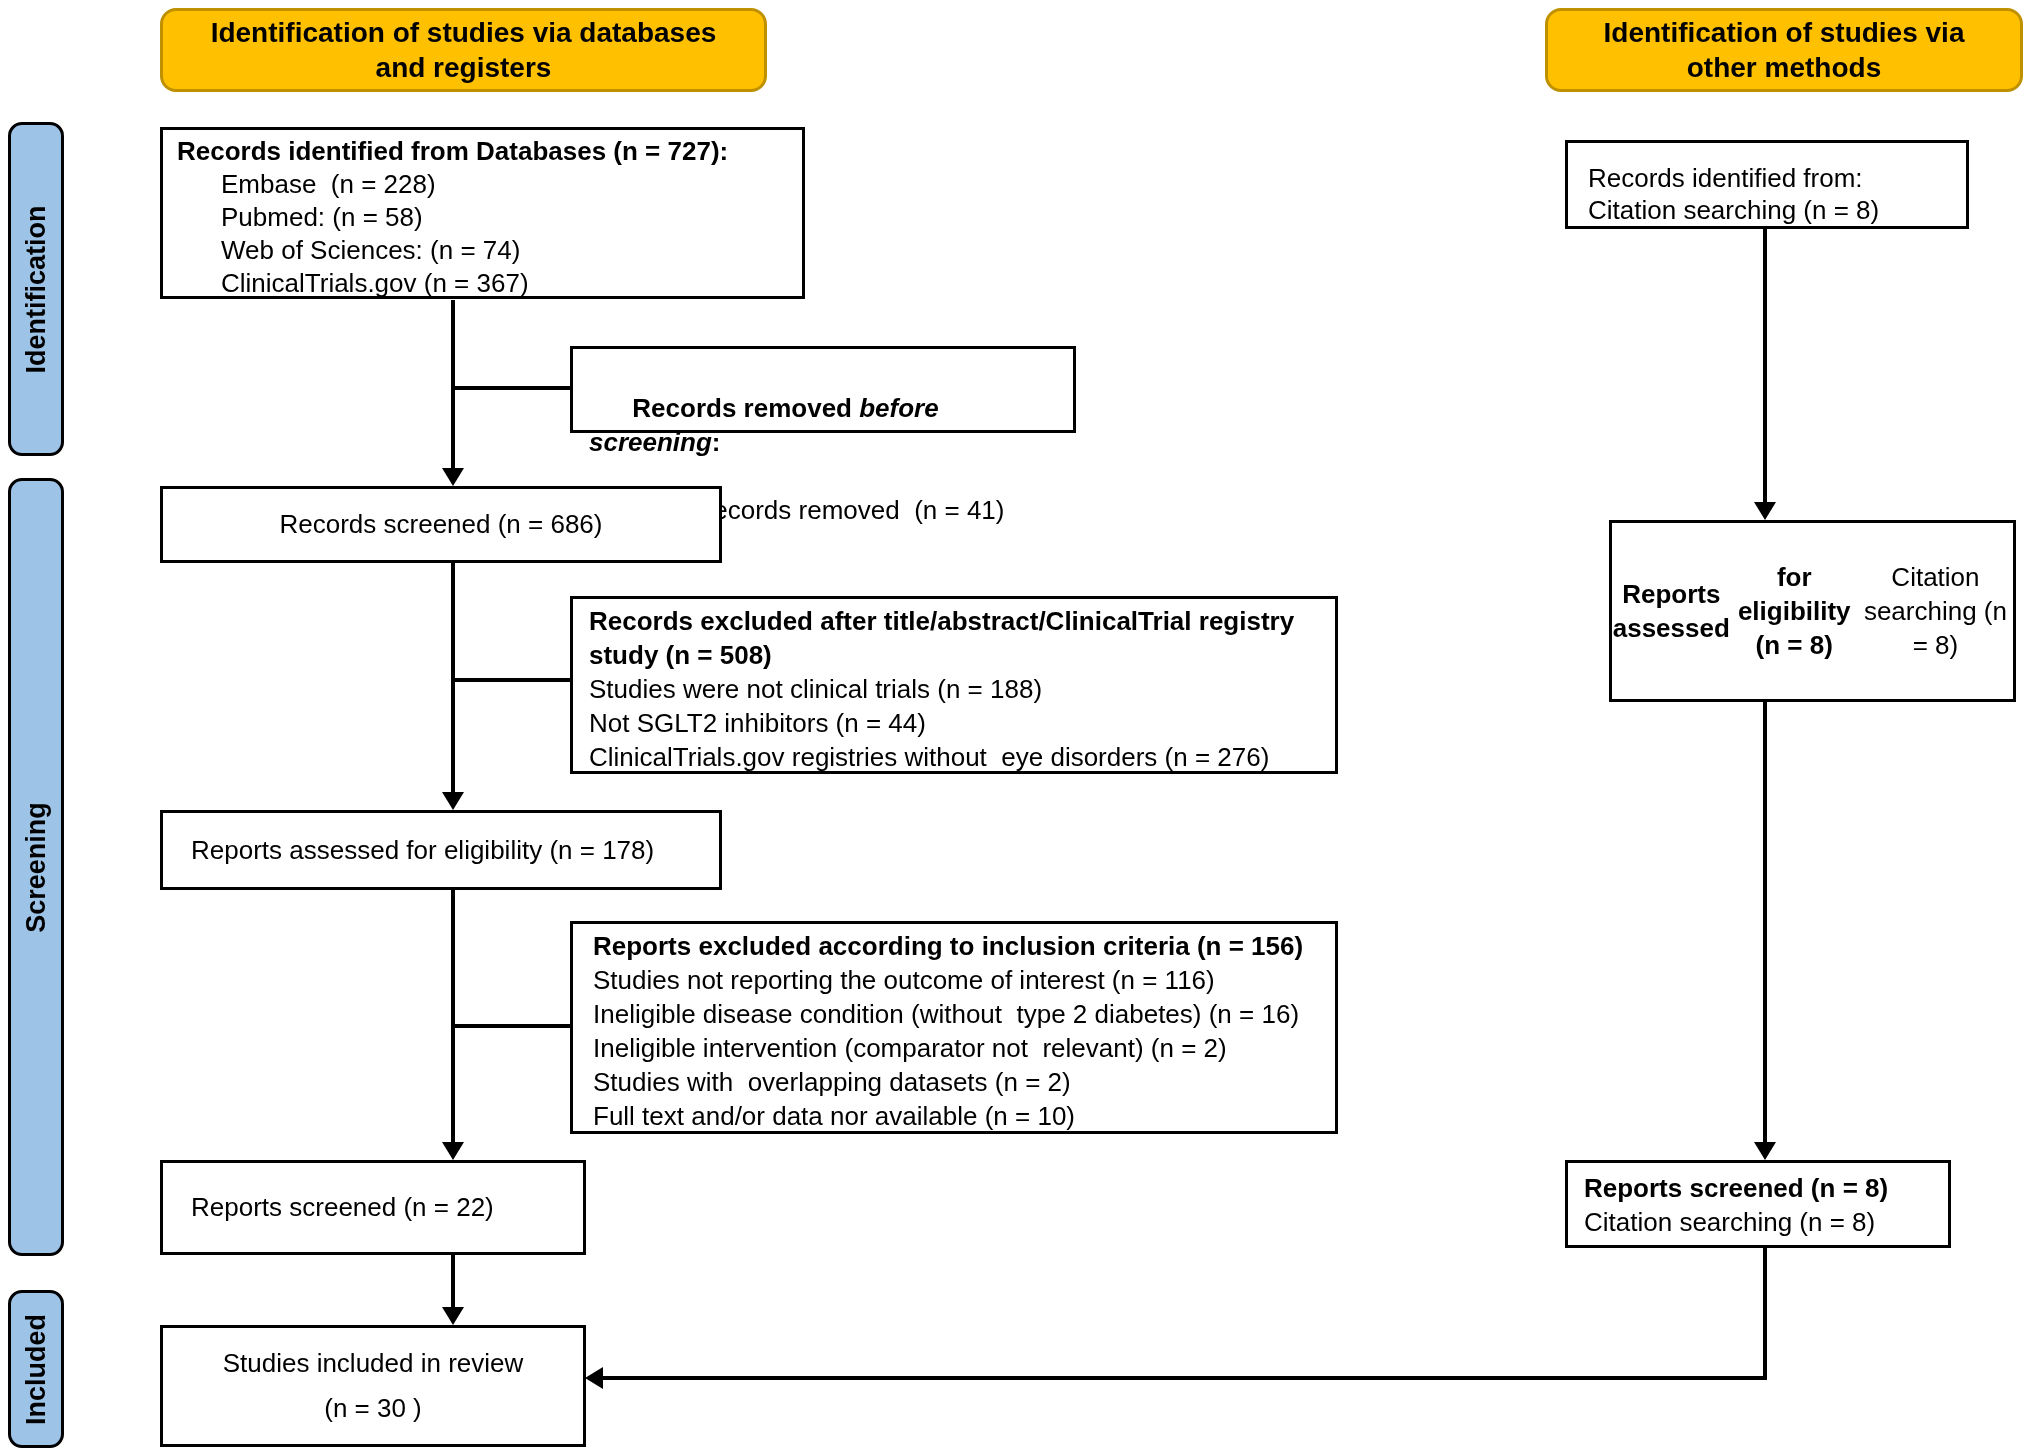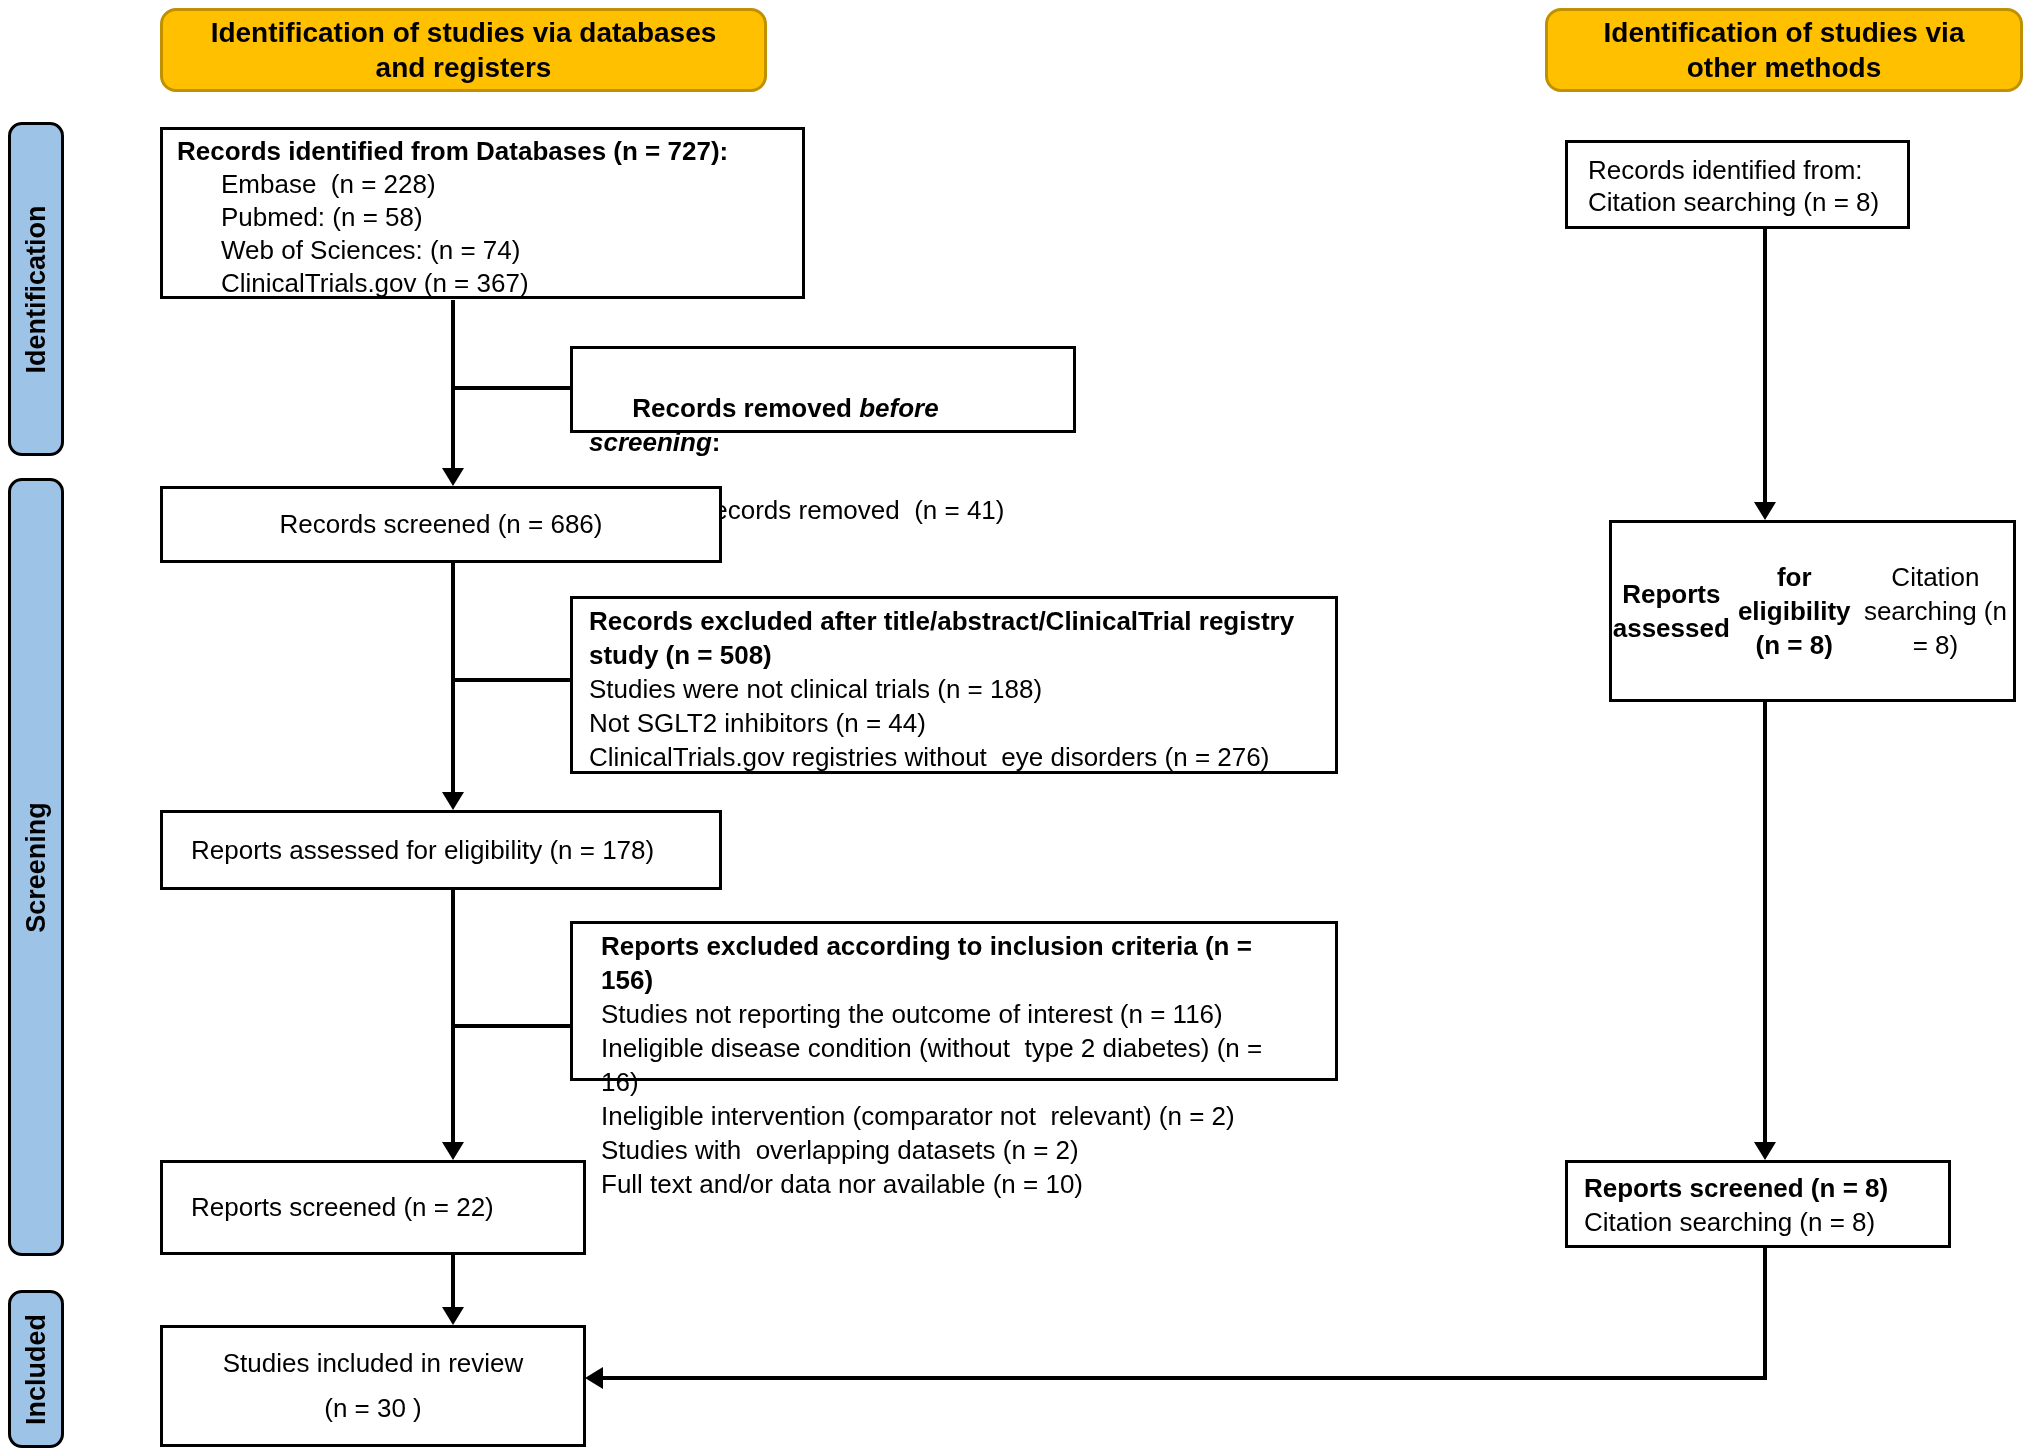--- a/index.html
+++ b/index.html
@@ -110,39 +110,39 @@
     <div class="line title">Records excluded after title/abstract/ClinicalTrial registry study (n = 508)</div>
     <div class="line">Studies were not clinical trials (n = 188)</div>
     <div class="line">Not SGLT2 inhibitors (n = 44)</div>
     <div class="line">ClinicalTrials.gov registries without  eye disorders (n = 276)</div>
   </div>
 
   <div class="box left-flex title" style="left:160px;top:810px;width:562px;height:80px;padding-left:28px;">
     <span>Reports assessed for eligibility (n = 178)</span>
   </div>
 
-  <div class="box" style="left:570px;top:921px;width:768px;height:160px;padding:5px 28px;line-height:34px;">
+  <div class="box" style="left:570px;top:921px;width:768px;height:213px;padding:5px 20px;line-height:34px;">
     <div class="line title">Reports excluded according to inclusion criteria (n = 156)</div>
     <div class="line">Studies not reporting the outcome of interest (n = 116)</div>
     <div class="line">Ineligible disease condition (without  type 2 diabetes) (n = 16)</div>
     <div class="line">Ineligible intervention (comparator not  relevant) (n = 2)</div>
     <div class="line">Studies with  overlapping datasets (n = 2)</div>
     <div class="line">Full text and/or data nor available (n = 10)</div>
   </div>
 
   <div class="box left-flex title" style="left:160px;top:1160px;width:426px;height:95px;padding-left:28px;">
     <span>Reports screened (n = 22)</span>
   </div>
 
   <div class="box col-even title" style="left:160px;top:1325px;width:426px;height:122px;padding:6px 0;">
     <div>Studies included in review</div>
     <div>(n = 30 )</div>
   </div>
 
-  <div class="box" style="left:1565px;top:140px;width:345px;height:89px;padding:11px 20px;line-height:32px;">
+  <div class="box" style="left:1565px;top:140px;width:404px;height:89px;padding:19px 20px;line-height:32px;">
     <div class="line">Records identified from:</div>
     <div class="line">Citation searching (n = 8)</div>
   </div>
 
   <div class="box col-center" style="left:1562px;top:520px;width:407px;height:182px;line-height:34px;">
     <div class="title">Reports assessed</div>
     <div class="title">for eligibility (n = 8)</div>
     <div>Citation searching (n = 8)</div>
   </div>
 

